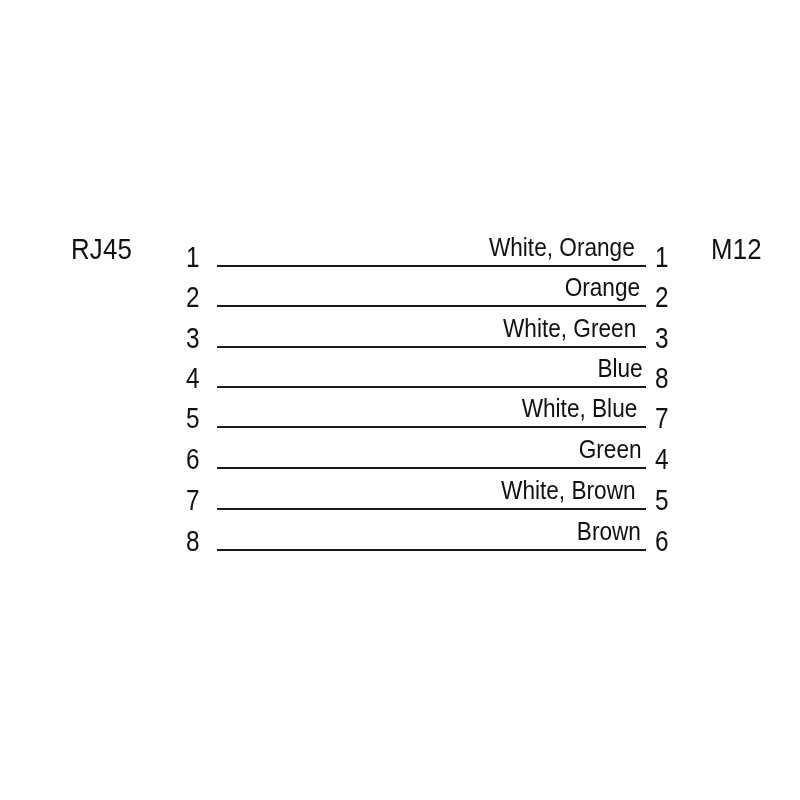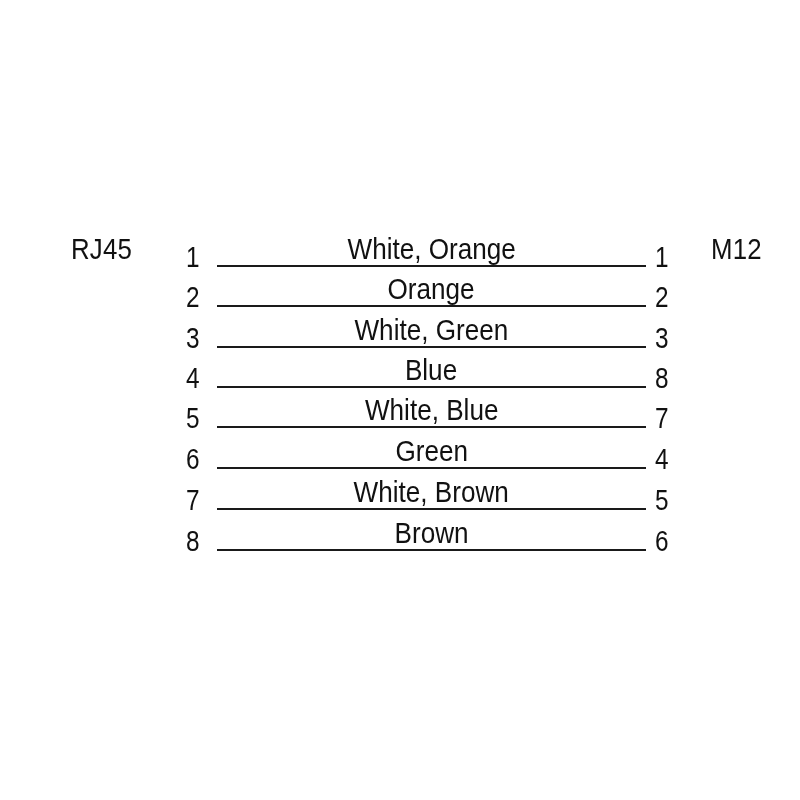--- a/index.html
+++ b/index.html
@@ -80,22 +80,22 @@
   .pin-number.right {
     left: 641px;
     top: -22px;
     transform-origin: left top;
   }
 
   .wire-label {
     position: absolute;
     left: 203px;
     width: 429px;
-    text-align: center;
-    font-size: 30px;
+    text-align: right;
+    font-size: 26px;
     font-weight: 400;
     line-height: 1;
     color: #111111;
     top: -31px;
     white-space: nowrap;
   }
   .wire-label span {
     display: inline-block;
     transform: scaleX(0.87);
   }

